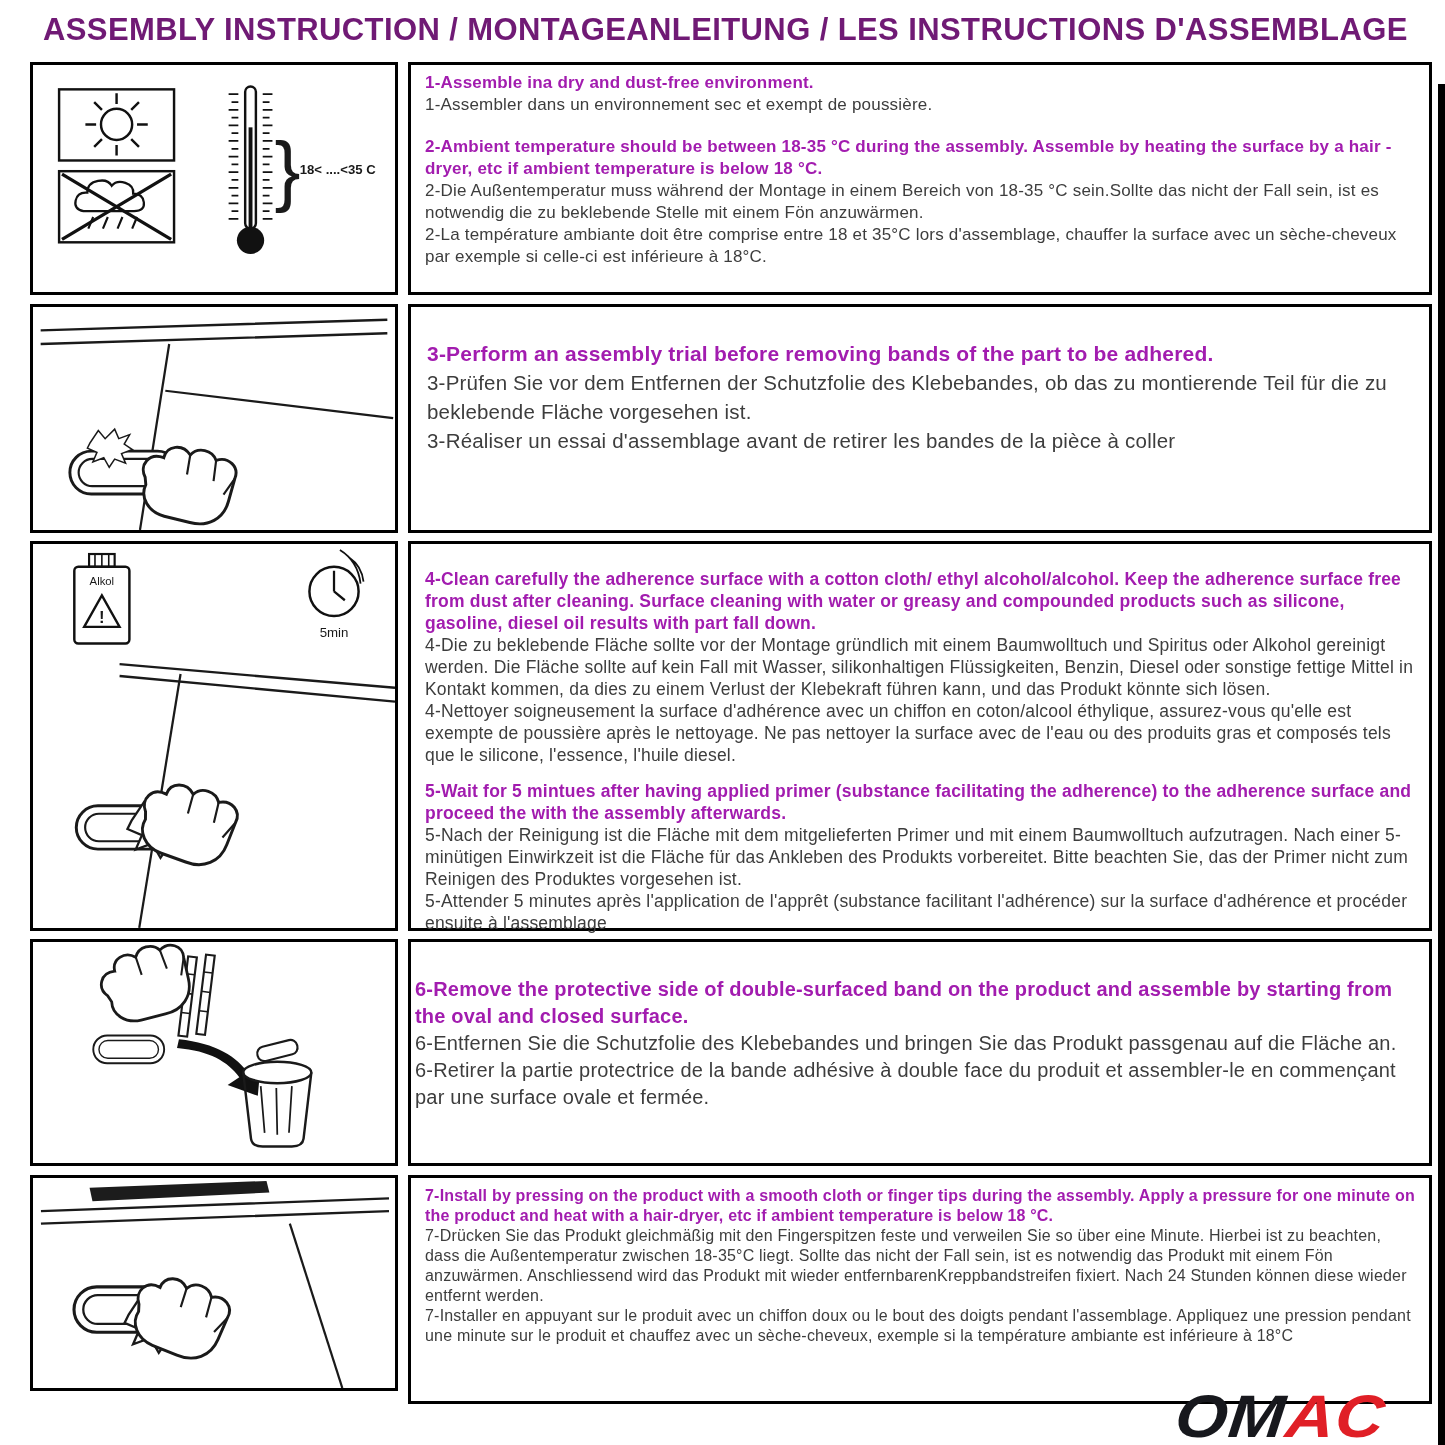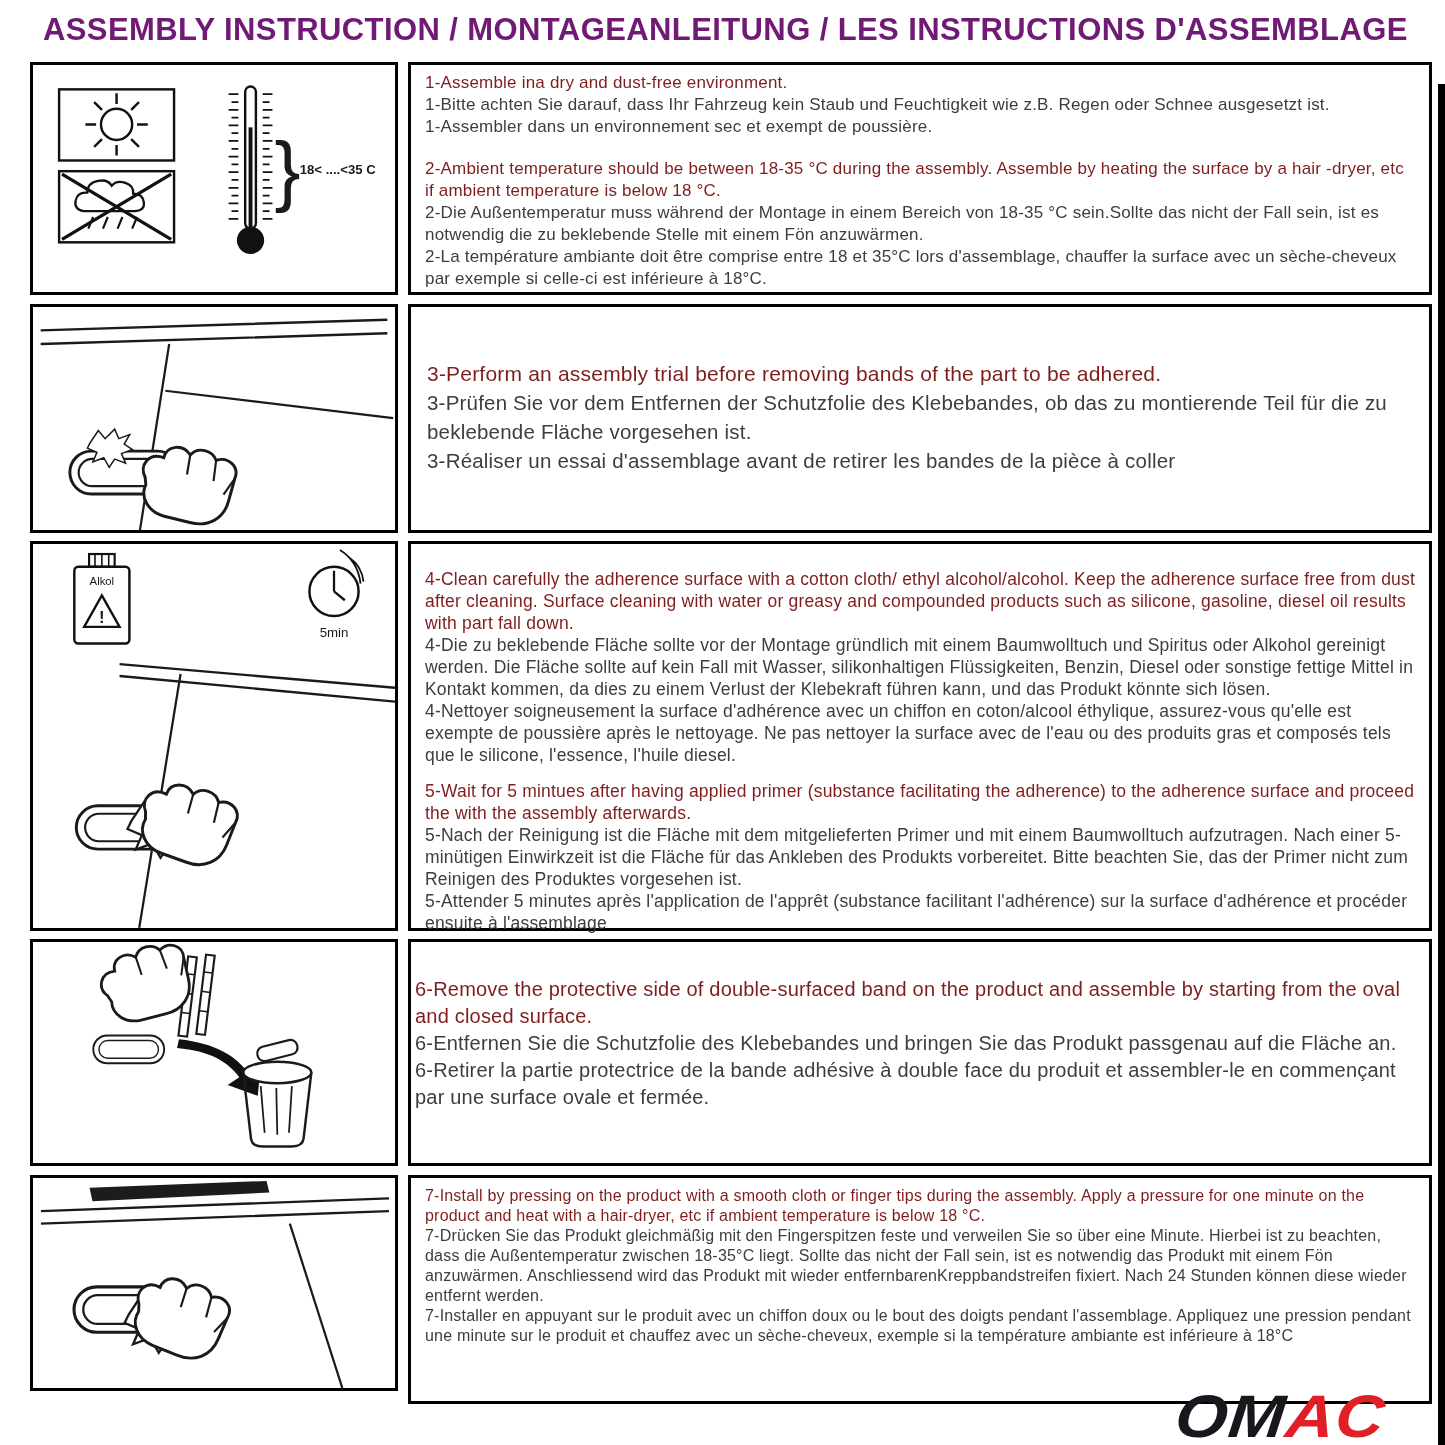--- a/index.html
+++ b/index.html
@@ -13,28 +13,28 @@
     color:#701a75; white-space:nowrap;
   }
 
   .edge { position:absolute; right:0; top:84px; width:7px; height:1361px; background:#000; }
 
   .box { position:absolute; border:3px solid #000; background:#fff; }
   .illus { left:30px; width:368px; }
   .txt   { left:408px; width:1024px; }
 
   .txt p { margin:0; letter-spacing:0.2px; }
-  .b { font-weight:normal; color:#7f1d1d; }
+  .b { font-weight:bold; color:#a21caf; }
   .n { color:#3d3d3d; }
 
   .r1 { padding:7px 14px; }
   .r1 p { font-size:17px; line-height:22px; }
   .r1 .gap { height:20px; }
 
-  .r2 { padding:52px 16px 0; }
+  .r2 { padding:32px 16px 0; }
   .r2 p { font-size:20.5px; line-height:29px; }
   .r2 p.b { font-size:21px; }
 
   .r3 { padding:24px 14px; }
   .r3 p { font-size:17.5px; line-height:22px; }
   .r3 .gap { height:14px; }
 
   .r4 { padding:34px 4px 0; }
   .r4 p { font-size:20px; line-height:27px; }
 
@@ -97,21 +97,20 @@
         <rect x="219.5" y="64" width="4" height="106" fill="#111"></rect>
         <circle cx="221.5" cy="180" r="14" fill="#111"></circle>
         <text x="246" y="136" font-size="80">}</text>
         <text x="272" y="112" font-size="13.5" font-weight="bold">18&lt; ....&lt;35 C</text>
       </g>
     </svg>
   </div>
 
   <div class="box txt r1" style="top:62px;height:233px">
     <p class="b">1-Assemble ina dry and dust-free environment.</p>
-    <p class="n">1-Bitte achten Sie darauf, dass Ihr Fahrzeug kein Staub und Feuchtigkeit wie z.B. Regen oder Schnee ausgesetzt ist.</p>
     <p class="n">1-Assembler dans un environnement sec et exempt de poussière.</p>
     <div class="gap"></div>
     <p class="b">2-Ambient temperature should be between 18-35 °C  during the assembly. Assemble by heating the surface by a hair -dryer, etc if ambient temperature is below 18 °C.</p>
     <p class="n">2-Die Außentemperatur muss während der Montage in einem Bereich von 18-35 °C  sein.Sollte das nicht der Fall sein, ist es notwendig die zu beklebende Stelle mit einem Fön anzuwärmen.</p>
     <p class="n">2-La température ambiante doit être comprise entre 18 et 35°C lors d'assemblage, chauffer la surface avec un sèche-cheveux par exemple si celle-ci est inférieure à 18°C.</p>
   </div>
 
   <div class="box illus" style="top:304px;height:229px">
     <svg viewBox="0 0 368 229" width="362" height="223">
       <g>

